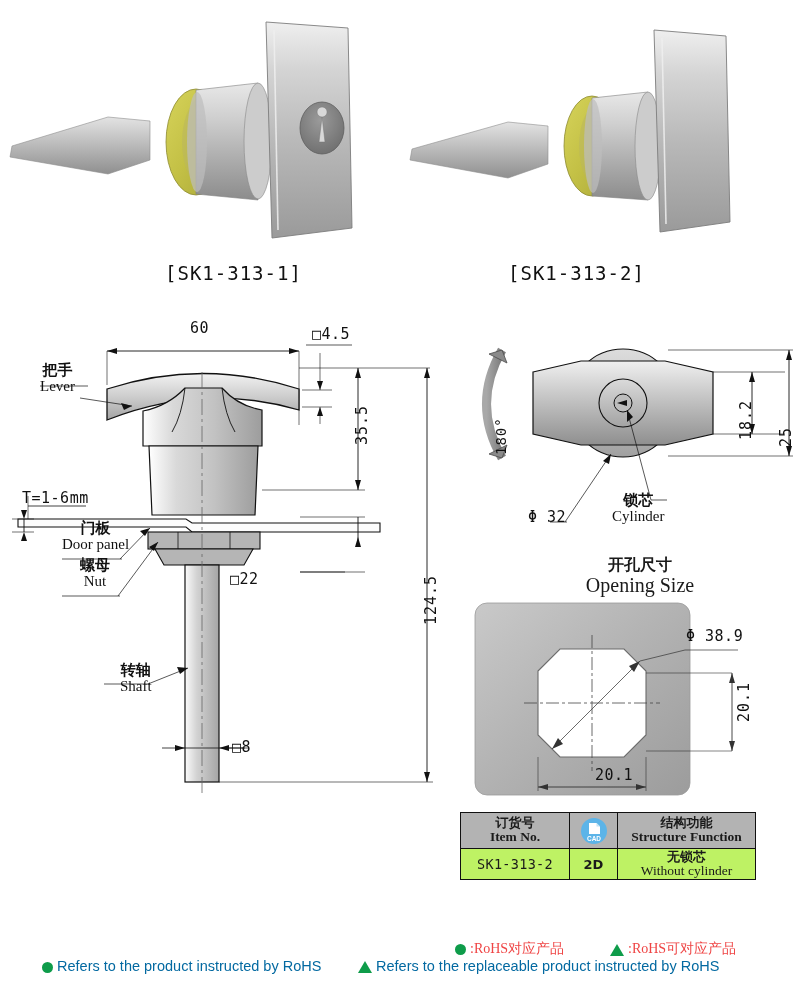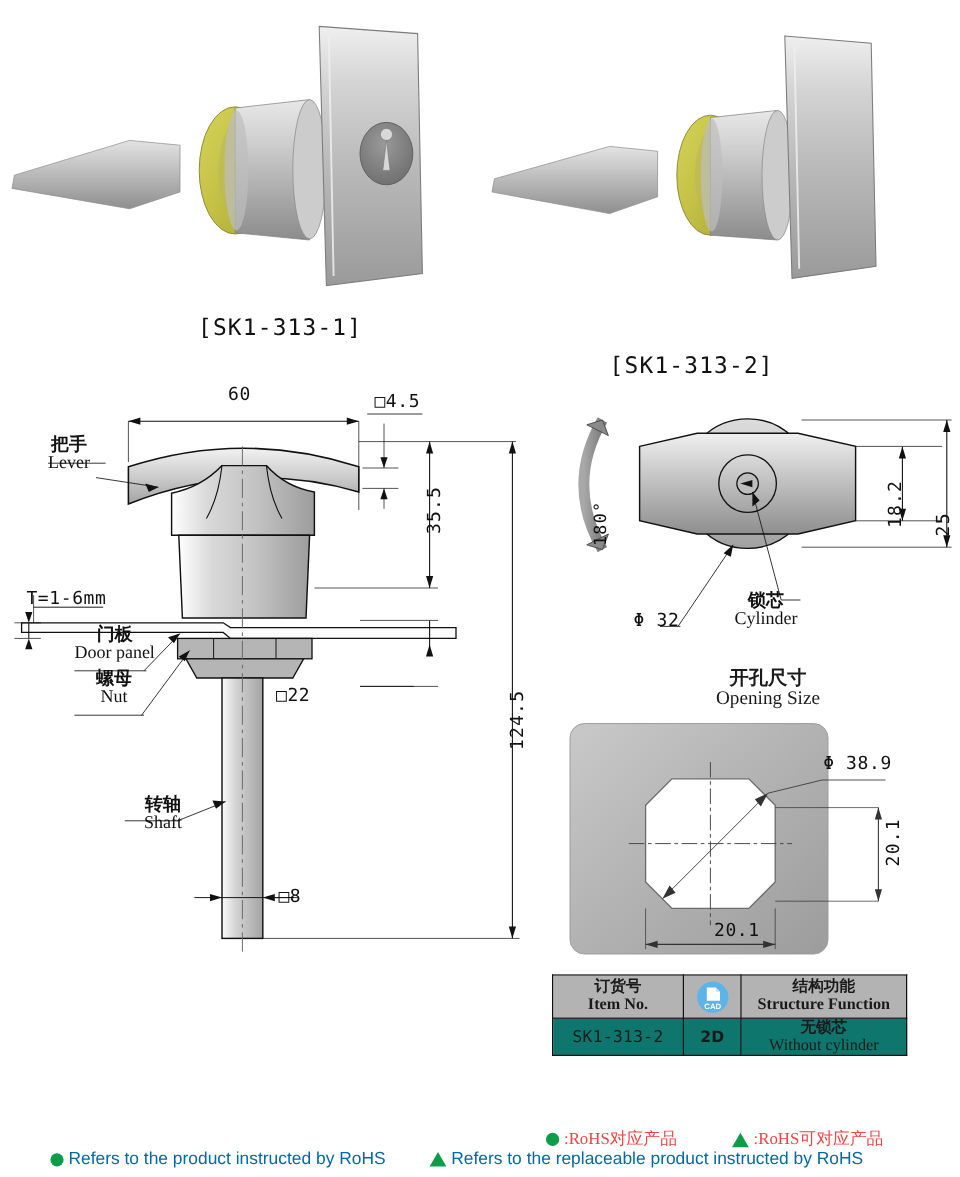--- a/index.html
+++ b/index.html
@@ -71,21 +71,21 @@
   .sec-title { position: absolute; text-align: center; line-height: 1.1; }
   .sec-title .cn {
     display: block;
     font-family: "DejaVu Sans", "Liberation Sans", sans-serif;
     font-size: 16px;
     font-weight: 700;
   }
   .sec-title .en {
     display: block;
     font-family: "Liberation Serif", "DejaVu Serif", serif;
-    font-size: 16px;
+    font-size: 20px;
   }
 
   
   .spec-table {
     position: absolute;
     left: 460px;
     top: 812px;
     width: 296px;
     border-collapse: collapse;
     table-layout: fixed;
@@ -115,21 +115,21 @@
     font-family: "DejaVu Sans Mono", "Liberation Mono", monospace;
     font-size: 13.5px;
     letter-spacing: 0.3px;
   }
   .cad-cell {
     font-family: "DejaVu Sans", "Liberation Sans", sans-serif;
     font-size: 13px;
     font-weight: 700;
   }
   .row-green { background: #7ecfa4; height: 31px; }
-  .row-white { background: #0f766e; height: 31px; }
+  .row-white { background: #bef264; height: 31px; }
 
   .cad-badge {
     display: inline-block;
     width: 26px; height: 26px;
     border-radius: 50%;
     background: #5cb4e8;
     position: relative;
     vertical-align: middle;
   }
 
@@ -226,21 +226,21 @@
       <path d="M592 98 L648 92 L648 200 L592 196 Z" fill="url(#metalBody)" stroke="#7f7f7f" stroke-width="0.6"></path>
       <ellipse cx="648" cy="146" rx="13" ry="54" fill="#cccccc" stroke="#888" stroke-width="0.6"></ellipse>
       <ellipse cx="593" cy="146" rx="9" ry="47" fill="#bdbdbd" opacity="0.7"></ellipse>
       <path d="M654 30 L726 36 L730 222 L660 232 Z" fill="url(#metalH)" stroke="#7d7d7d" stroke-width="0.9"></path>
       <path d="M662 38 L666 224" fill="none" stroke="#efefef" stroke-width="1.6" opacity="0.85"></path>
     </g>
   </svg>
 </div>
 
 <div class="product-caption" style="left:165px; top:262px;">[SK1-313-1]</div>
-<div class="product-caption" style="left:508px; top:262px;margin-top:32px;">[SK1-313-2]</div>
+<div class="product-caption" style="left:508px; top:262px;">[SK1-313-2]</div>
 
 <div class="abs" style="left:0; top:310px; width:450px; height:510px;">
   <svg width="450" height="510" viewBox="0 0 450 510">
     <defs>
       <linearGradient id="drwBody" x1="0" y1="0" x2="1" y2="0">
         <stop offset="0%" stop-color="#ffffff"></stop>
         <stop offset="25%" stop-color="#d9d9d9"></stop>
         <stop offset="60%" stop-color="#c2c2c2"></stop>
         <stop offset="100%" stop-color="#9d9d9d"></stop>
       </linearGradient>

